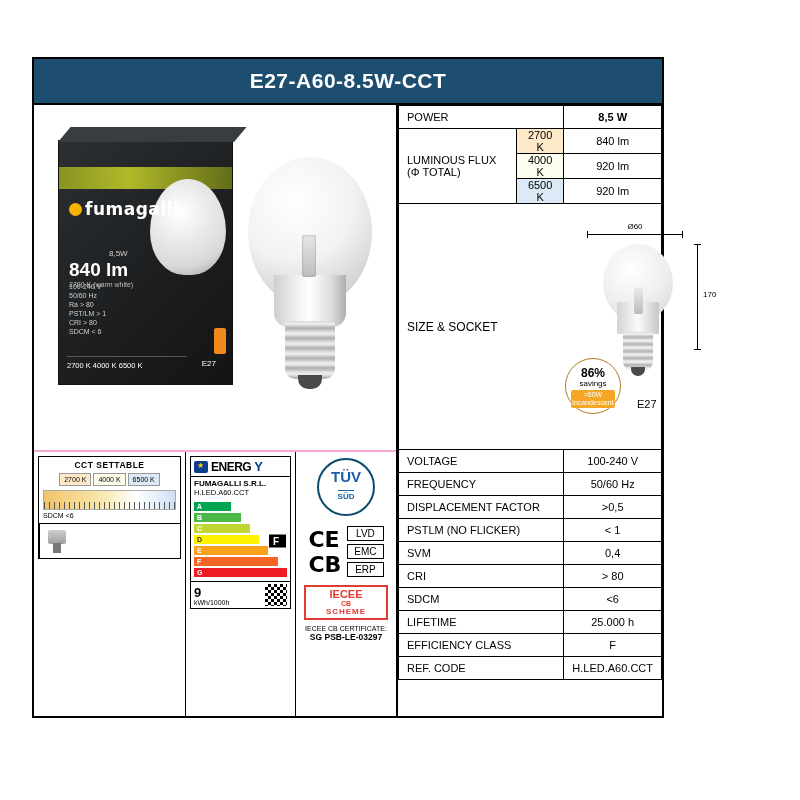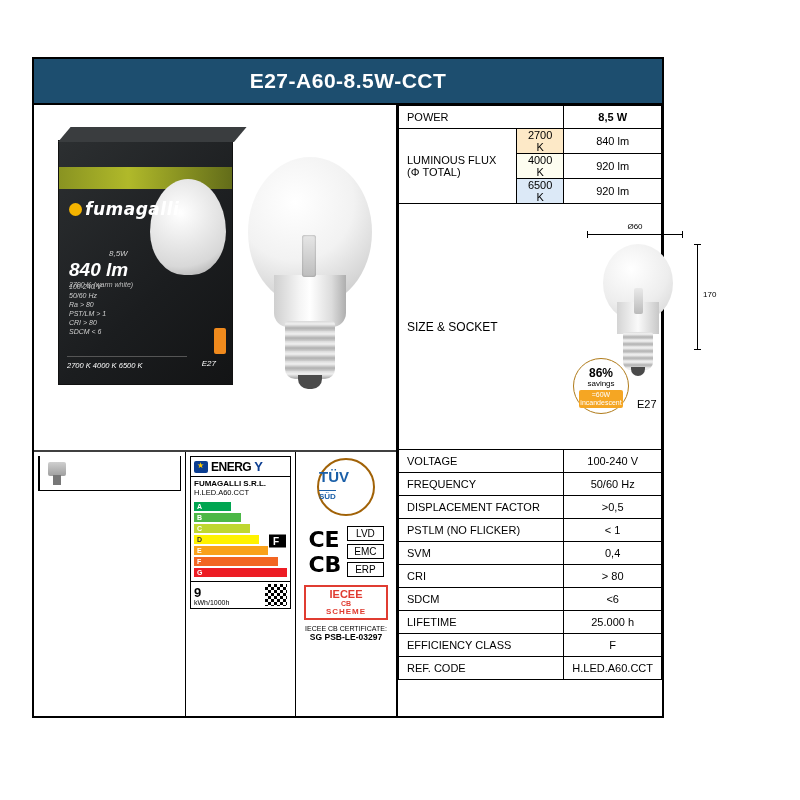--- a/index.html
+++ b/index.html
@@ -39,24 +39,23 @@
     border-right: 2px solid #000;
     display: flex; flex-direction: column;
   }
   .right {
     flex: 1;
     display: flex; flex-direction: column;
   }
   
   .prod-cell {
     height: 347px;
-    border-bottom: 2px solid #404040;
+    border-bottom: 2px solid #f9a8d4;
     position: relative;
     overflow: hidden;
-    font-style: italic;
   }
   .box3d {
     position: absolute;
     left: 24px; top: 35px;
     width: 175px; height: 245px;
     background: linear-gradient(135deg,#2c2f31 0%,#1b1d1f 60%,#131415 100%);
     border: 1px solid #111;
   }
   .box3d .boxtop {
     position: absolute; left: -1px; top: -14px; width: 176px; height: 15px;
@@ -164,22 +163,22 @@
   .energy .bottom { display:flex; align-items:flex-end; border-top:1px solid #000; padding:2px 3px;}
   .energy .kwh { font-size:13px; font-weight:bold; line-height:13px;}
   .energy .kwhsub { font-size:7px; }
   .energy .qr { width:22px;height:22px;margin-left:auto;
     background:repeating-conic-gradient(#000 0 25%, #fff 0 50%) 0 0/6px 6px;}
 
   .comply { font-size:7.5px; text-align:center; margin-top:4px; line-height:10px;}
   .comply b { font-size:9px; }
 
   
-  .tuv { width:58px;height:58px;border:2px solid #a16207;border-radius:50%;
-    margin:2px auto 0; color:#1a5fa8; text-align:left; font-weight:bold;}
+  .tuv { width:58px;height:58px;border:2px solid #0c4a6e;border-radius:50%;
+    margin:2px auto 0; color:#1a5fa8; text-align:center; font-weight:bold;}
   .tuv .t1{font-size:15px;line-height:16px;margin-top:9px;}
   .tuv .t2{font-size:8px;border-top:1px solid #1a5fa8;display:inline-block;padding-top:1px;}
   .markrow { display:flex; align-items:flex-end; gap:6px; margin-top:10px; justify-content:center;}
   .ce { font-size:22px; font-weight:bold; font-family:"DejaVu Sans", sans-serif;}
   .cb { font-size:22px; font-weight:bold; font-family:"DejaVu Sans", sans-serif;}
   .marks-col { display:flex; flex-direction:column; gap:3px;}
   .mbox { border:1px solid #000; font-size:10px; padding:1px 6px; text-align:center;}
   .iecee { border:2px solid #e03c31; color:#e03c31; text-align:center; margin:8px auto 0;
     width:84px; padding:2px 0; font-weight:bold;}
   .iecee .a{font-size:11px;line-height:11px;}
@@ -217,21 +216,21 @@
     background:linear-gradient(#e9e9e9,#bbb);border-radius:2px;}
   .sbulb .s { position:absolute; left:20px; top:88px; width:30px;height:38px;
     background:repeating-linear-gradient(180deg,#dcdcdc 0,#f2f2f2 2px,#b2b2b2 5px,#d0d0d0 7px);
     border-radius:3px 3px 8px 8px;}
   .sbulb .tp{ position:absolute; left:28px; top:123px; width:14px;height:9px;background:#4a4a4a;border-radius:0 0 7px 7px;}
   .dim-right { position:absolute; right:28px; top:28px; height:106px; width:40px;}
   .dim-right .vline{position:absolute;left:6px;top:0;width:1px;height:100%;background:#000;}
   .dim-right .vline::before,.dim-right .vline::after{content:"";position:absolute;left:-3px;width:7px;height:1px;background:#000;}
   .dim-right .vline::before{top:0;} .dim-right .vline::after{bottom:0;}
   .dim-right span{position:absolute;left:12px;top:46px;font-size:8px;}
-  .savings { position:absolute; left:14px; top:142px; width:56px;height:56px;
+  .savings { position:absolute; left:6px; top:142px; width:56px;height:56px;
     border:1px solid #b07b1a; border-radius:50%; text-align:center; background:#fff;}
   .savings .p{font-size:12px;font-weight:bold;margin-top:8px;line-height:12px;}
   .savings .w{font-size:8px;line-height:9px;}
   .savings .tag{margin:2px auto 0;width:44px;background:#f5a623;color:#fff;font-size:7px;
      border-radius:2px;line-height:8px;padding:1px 0;}
   .e27lab { position:absolute; left:78px; top:182px; font-size:11px;}
 </style>
 </head>
 <body>
 
@@ -265,20 +264,30 @@
           <div class="neck"></div>
           <div class="chip"></div>
           <div class="screw"></div>
           <div class="tip"></div>
         </div>
       </div>
 
       <div class="badges">
 
         <div class="bcol col1">
+          <div class="cct-panel">
+            <div class="cct-title">CCT SETTABLE</div>
+            <div class="cct-chips">
+              <span class="chip-k k1">2700 K</span>
+              <span class="chip-k k2">4000 K</span>
+              <span class="chip-k k3">6500 K</span>
+            </div>
+            <div class="cct-ruler"></div>
+            <div class="sdcm">SDCM &lt;6</div>
+          </div>
 
           <div class="vsr">
             <div class="ico"></div>
           </div>
         </div>
 
         <div class="bcol col2">
           <div class="energy">
             <div class="top">
               <span class="eu"></span>

